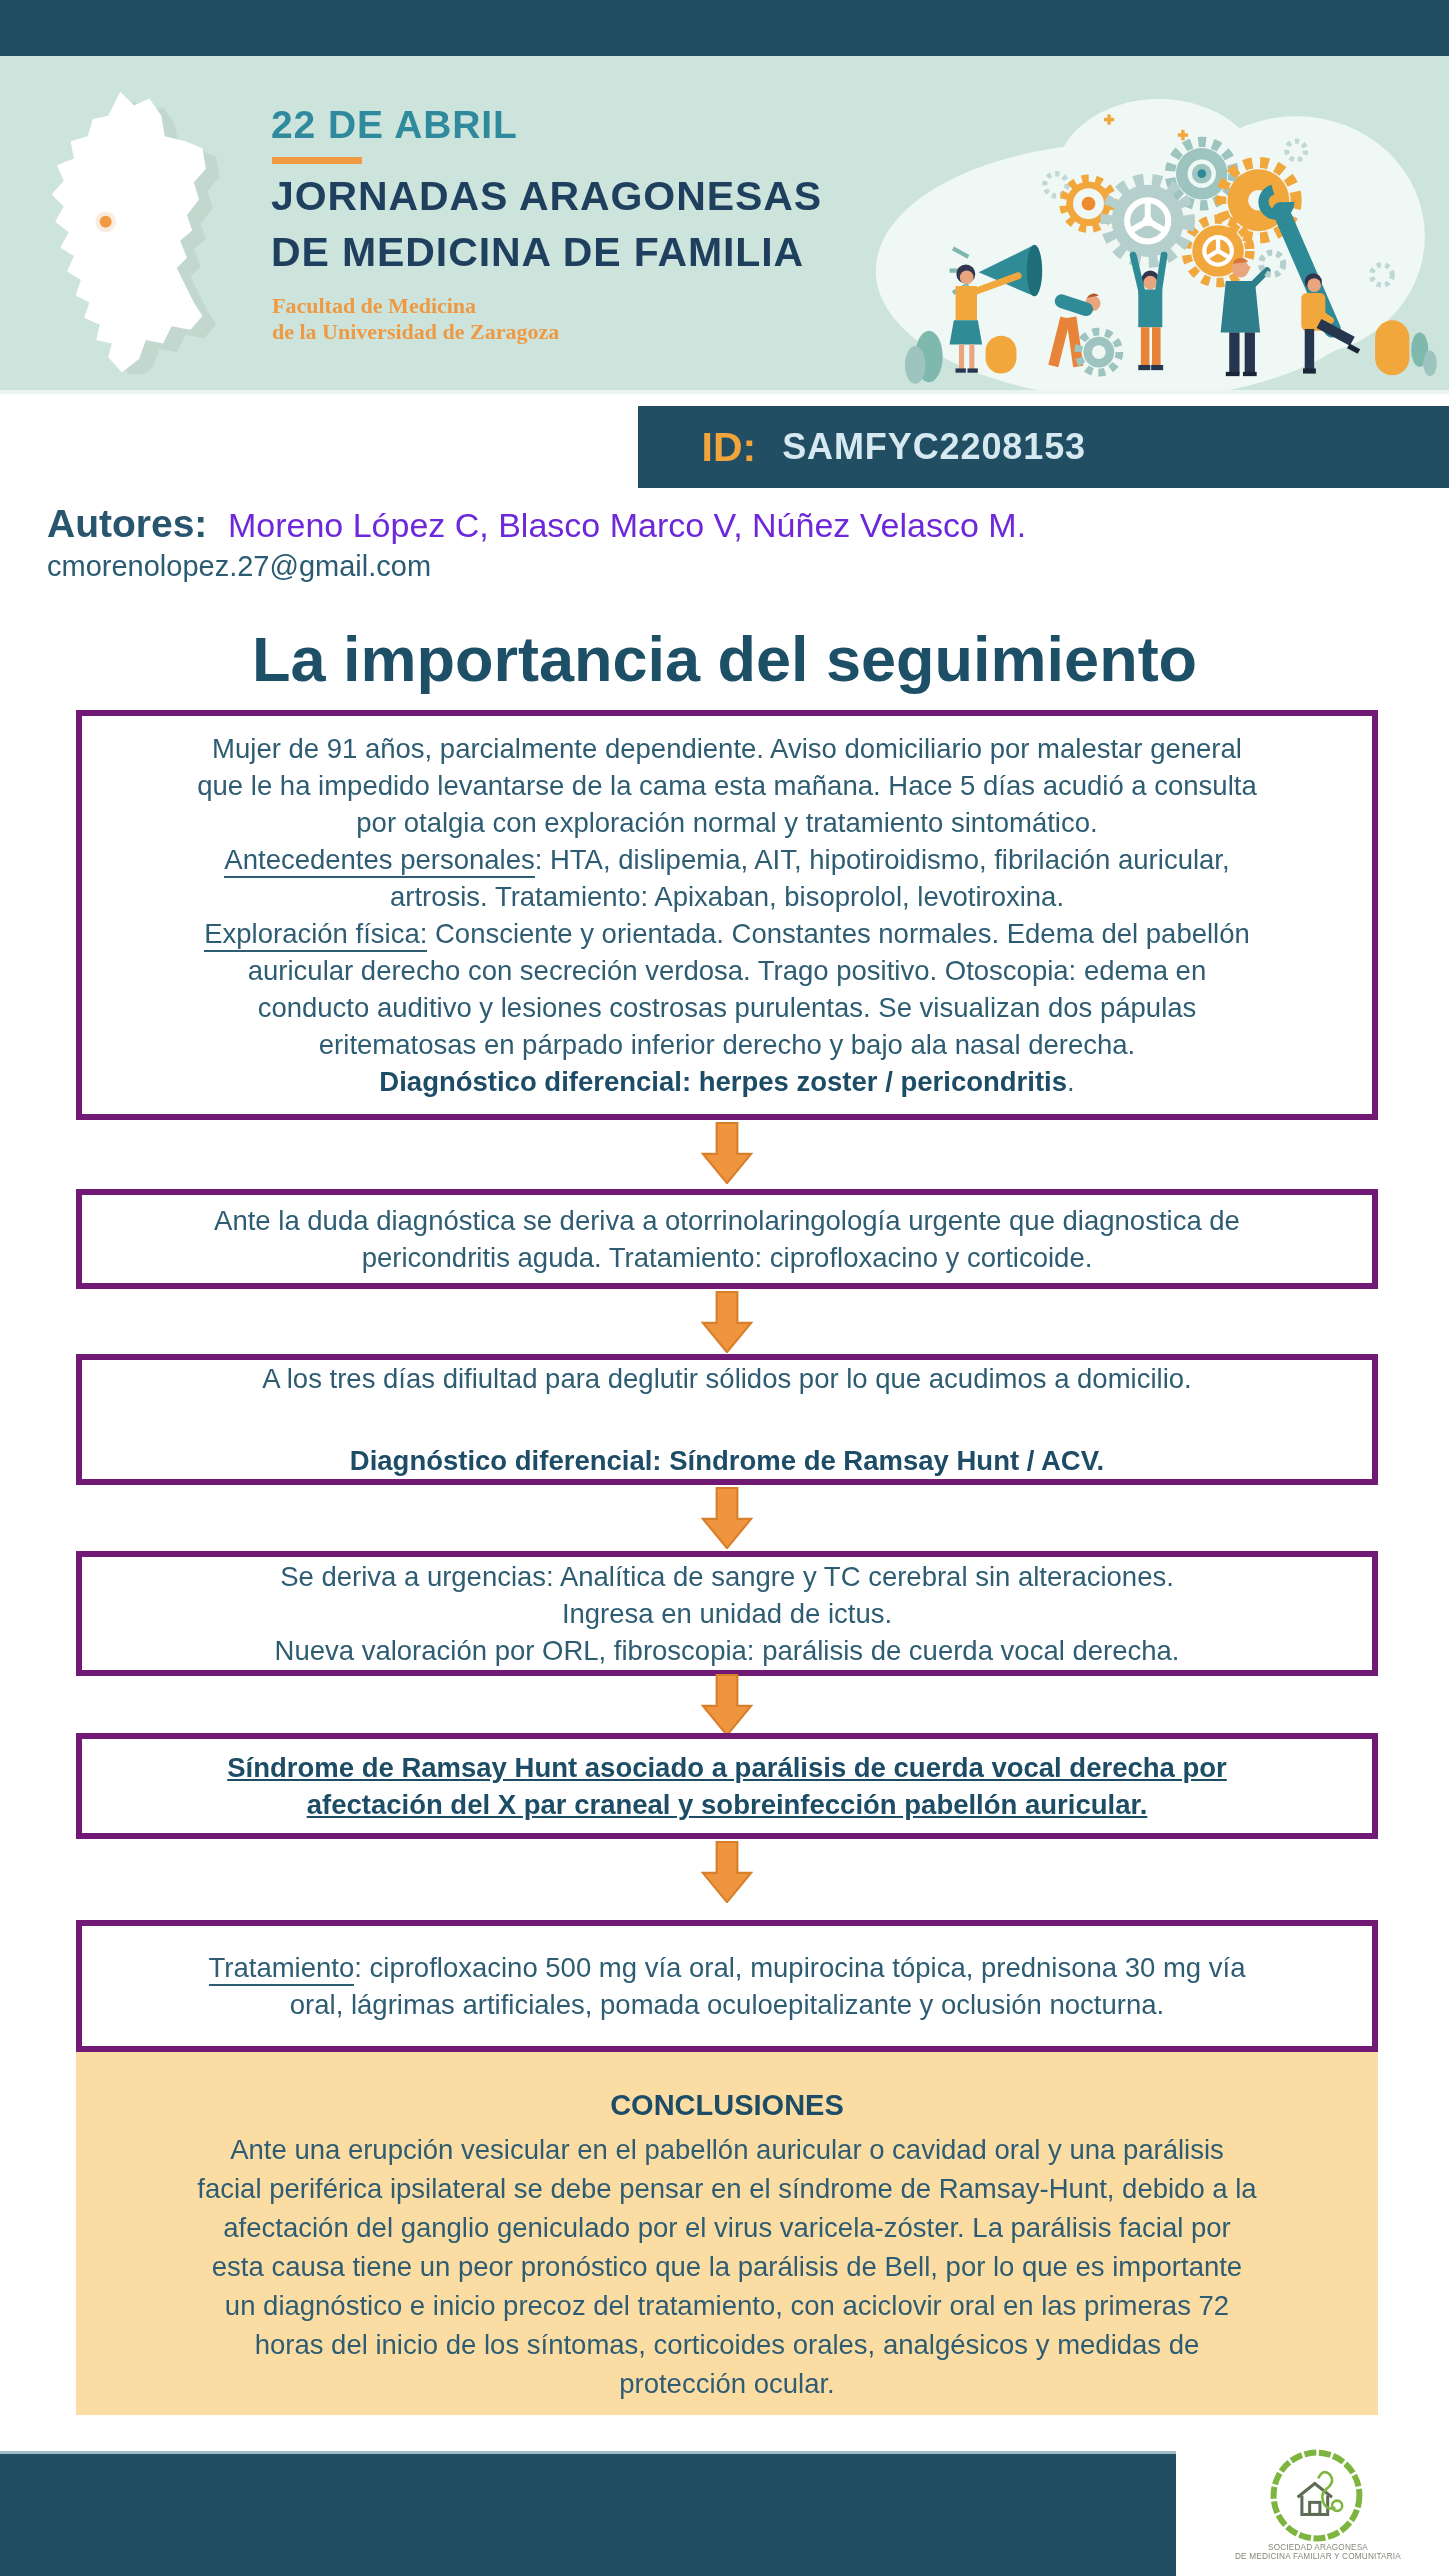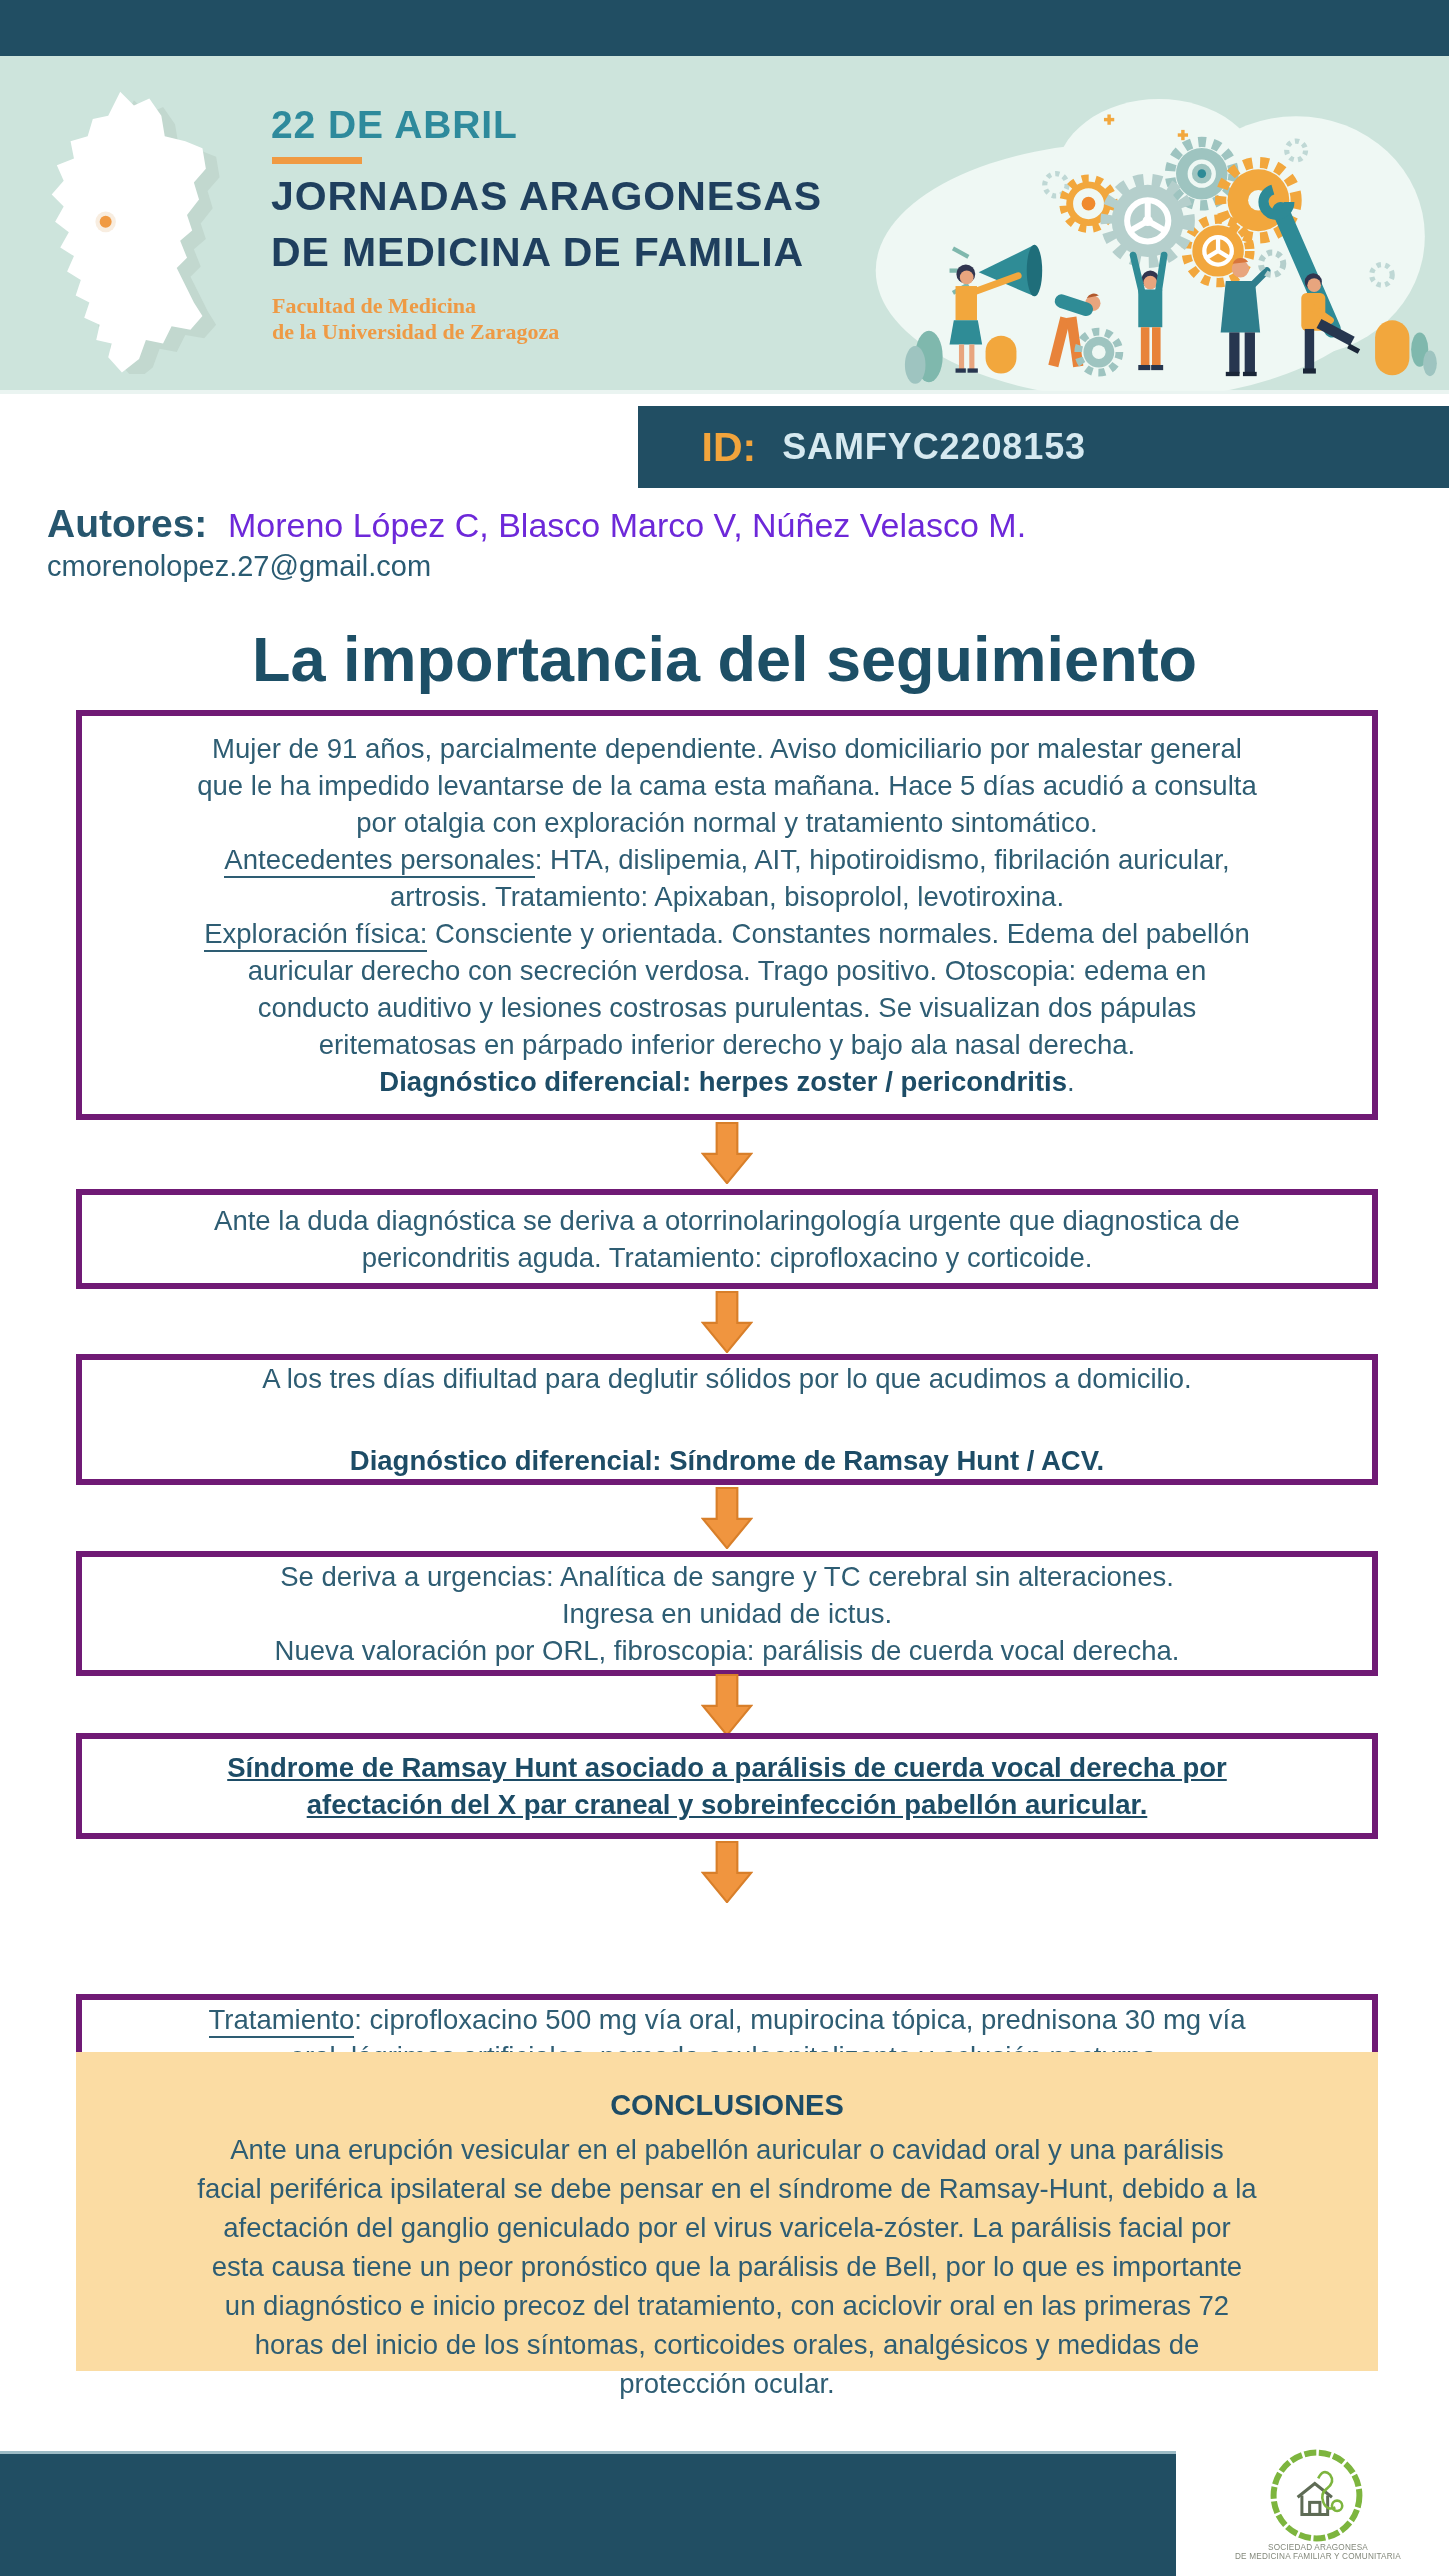--- a/index.html
+++ b/index.html
@@ -41,28 +41,28 @@
             color:#2E5D73;font-size:27.5px;line-height:37px;}
   .ln{white-space:nowrap;}
   .u{border-bottom:2.6px solid currentColor;padding-bottom:0.9px;}
   .bd{font-weight:bold;color:#1D4C66;}
   #box1{top:710px;height:410px;}
   #box2{top:1189px;height:100px;}
   #box3{top:1354px;height:131px;justify-content:space-between;}
   #box4{top:1551px;height:125px;}
   #box5{top:1733px;height:106px;}
   #box5 .ln{font-weight:bold;color:#1D4C66;text-decoration:underline;}
-  #box6{top:1994px;height:88px;}
+  #box6{top:1920px;height:132px;}
 
   
   .flow-arrow{left:701px;width:52px;height:62px;}
   #arrow1{top:1122px;} #arrow2{top:1291px;} #arrow3{top:1487px;} #arrow4{top:1674px;} #arrow5{top:1841px;}
 
   
-  #conclusions{left:76px;top:2052px;width:1302px;height:319px;background:#FBDCA3;box-sizing:border-box;
+  #conclusions{left:76px;top:2052px;width:1302px;height:363px;background:#FBDCA3;box-sizing:border-box;
                padding-top:34px;text-align:center;color:#2E5D73;font-size:27.5px;line-height:39px;}
   #conclusions-heading{font-size:29px;font-weight:bold;color:#1D4C66;margin-bottom:5.2px;}
 
   
   #samfyc-logo{left:1265px;top:2444px;}
   #samfyc-text{left:1228px;top:2543px;width:180px;text-align:center;font-size:8.2px;line-height:9.4px;
                color:#83887B;letter-spacing:0.2px;}
 </style>
 </head>
 <body>

